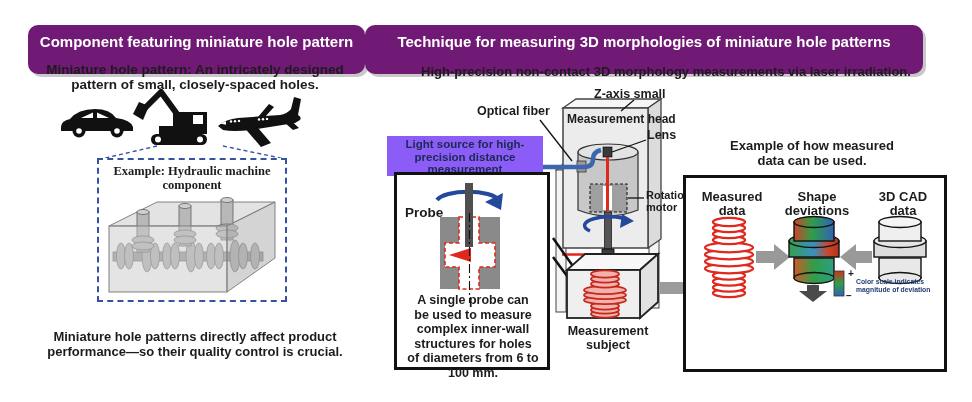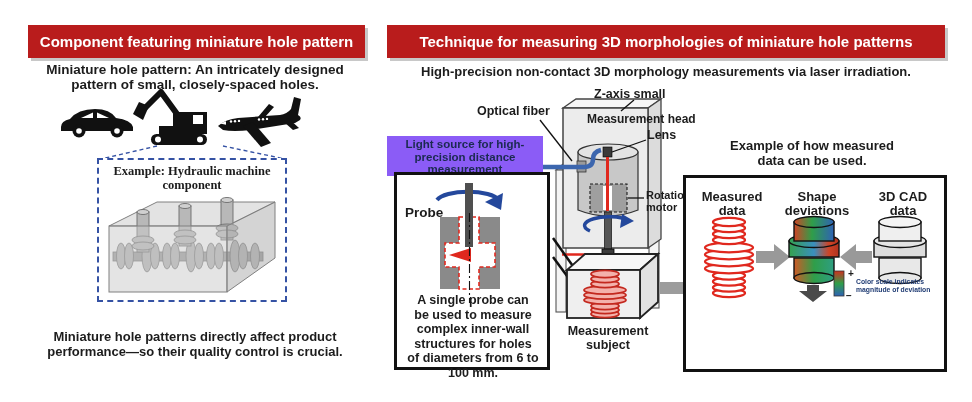--- a/index.html
+++ b/index.html
@@ -2,22 +2,22 @@
 <html><head>
 <meta charset="utf-8">
 <style>
   html,body{margin:0;padding:0;background:#fff;}
   #stage{position:relative;width:972px;height:402px;background:#fff;overflow:hidden;
          font-family:"Liberation Sans",sans-serif;color:#1c1c1c;}
   .abs{position:absolute;}
   .b{font-weight:700;}
   .pre{white-space:pre-line;}
   .ctr{text-align:center;}
-  .hdr{background:#b91c1c;color:#fff;font-weight:700;font-size:15px;line-height:33px;
-       text-align:center;height:33px;box-shadow:3px 3px 0 #c8c8c8;}
+  .hdr{background:#701a75;color:#fff;font-weight:700;font-size:15px;line-height:33px;
+       text-align:center;height:49px;box-shadow:3px 3px 0 #c8c8c8;border-radius:10px;}
   .blkbox{border:3px solid #111;background:#fff;box-sizing:border-box;}
   svg{display:block;}
 </style>
 </head>
 <body>
 
 <div id="stage">
 
   <div class="abs hdr" style="left:28px;top:25px;width:337px;">Component featuring miniature hole pattern</div>
 
@@ -104,21 +104,21 @@
       </g>
 
       <rect x="10" y="30" width="118" height="66" fill="#c9c9c9" fill-opacity="0.5" stroke="#808080"></rect>
       <polygon points="128,30 176,6 176,62 128,96" fill="#b0b0b0" fill-opacity="0.55" stroke="#808080"></polygon>
     </svg>
   </div>
 
   <div class="abs b pre ctr" style="left:15px;top:330px;width:360px;font-size:13px;line-height:1.15;">Miniature hole patterns directly affect product
 performance—so their quality control is crucial.</div>
 
-  <div class="abs hdr" style="left:387px;top:25px;width:558px;">Technique for measuring 3D morphologies of miniature hole patterns</div>
+  <div class="abs hdr" style="left:365px;top:25px;width:558px;">Technique for measuring 3D morphologies of miniature hole patterns</div>
 
   <div class="abs b ctr" style="left:387px;top:64px;width:558px;font-size:13px;">High-precision non-contact 3D morphology measurements via laser irradiation.</div>
 
   <svg class="abs" style="left:470px;top:84px;pointer-events:none;" width="250" height="312" viewBox="470 84 250 312">
 
     <g>
       <polygon points="556,170 563,164 573,164 566,170" fill="#f7f7f7" stroke="#555" stroke-width="1.1"></polygon>
       <rect x="556" y="170" width="10" height="142" fill="#f4f4f4" stroke="#555" stroke-width="1.1"></rect>
       <rect x="649" y="236" width="10" height="72" fill="#f4f4f4" stroke="#555" stroke-width="1.1"></rect>
     </g>
@@ -183,21 +183,21 @@
           <ellipse cx="605" cy="279" rx="14" ry="3.6"></ellipse>
         <ellipse cx="605" cy="274" rx="14" ry="3.6"></ellipse>
       </g>
     </g>
 
     <polygon points="660,282 684,282 684,275 700,289 684,303 684,294 660,294" fill="#9c9c9c"></polygon>
   </svg>
 
   <div class="abs b" style="left:594px;top:87px;font-size:12.5px;">Z-axis small</div>
   <div class="abs b" style="left:477px;top:104px;font-size:12.5px;">Optical fiber</div>
-  <div class="abs b" style="left:567px;top:112px;font-size:12px;white-space:nowrap;margin-left:20px;">Measurement head</div>
+  <div class="abs b" style="left:567px;top:112px;font-size:12px;white-space:nowrap;">Measurement head</div>
   <div class="abs b" style="left:647px;top:128px;font-size:12.5px;">Lens</div>
   <div class="abs b pre" style="left:646px;top:190px;font-size:11px;line-height:1.08;">Rotation
 motor</div>
   <div class="abs b pre ctr" style="left:558px;top:324px;width:100px;font-size:12.5px;line-height:1.15;">Measurement
 subject</div>
 
   <div class="abs b pre ctr" style="left:387px;top:136px;width:156px;height:40px;background:#8b5cf6;
        font-size:11.5px;line-height:1.1;color:#1b2a50;padding-top:2px;box-sizing:border-box;">Light source for high-
 precision distance
 measurement</div>

